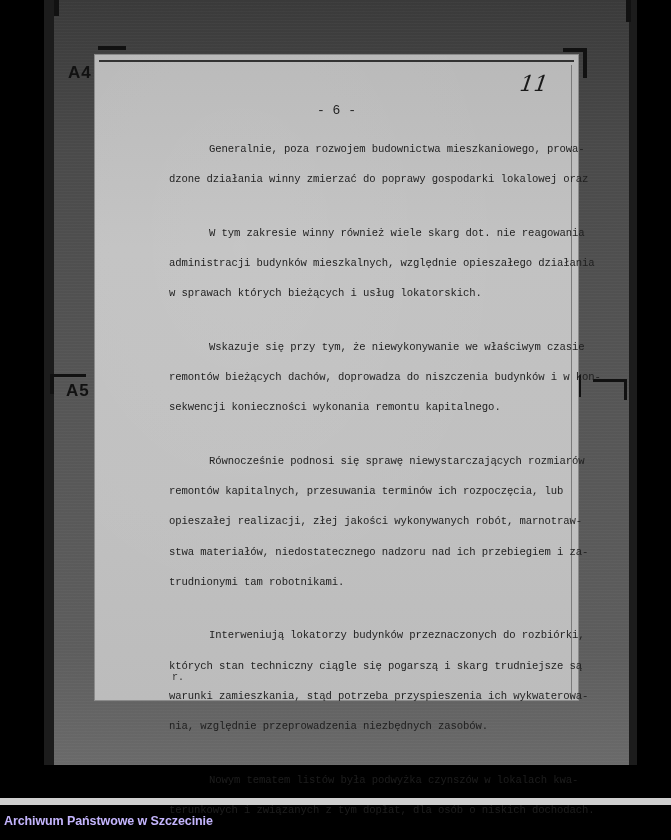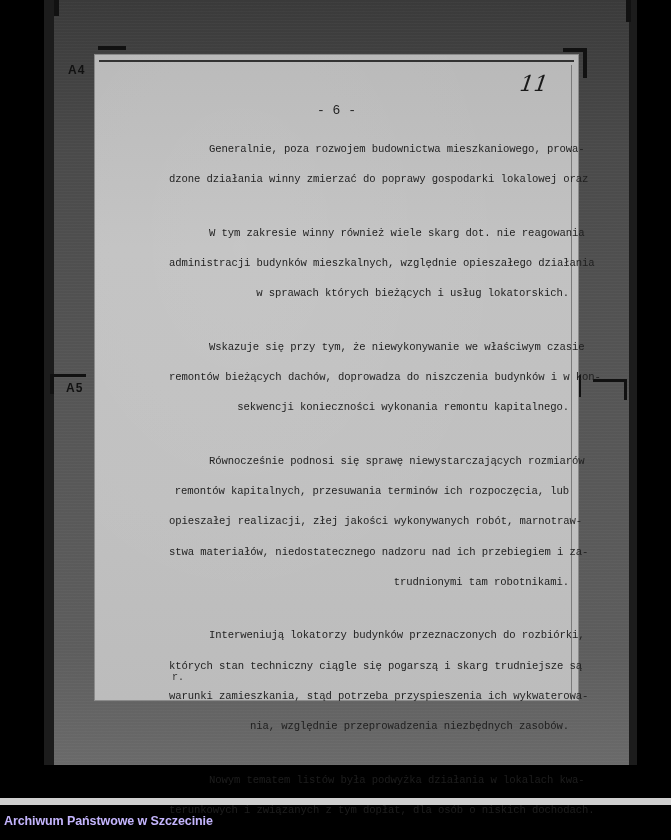--- a/index.html
+++ b/index.html
@@ -12,21 +12,21 @@
     background:
       repeating-linear-gradient(0deg, rgba(255,255,255,0.025) 0 1px, rgba(0,0,0,0) 1px 3px),
       linear-gradient(180deg, #3a3a3a 0%, #4a4a4a 20%, #555 50%, #5d5d5d 85%, #6a6a6a 100%);
     border-radius:2px 2px 6px 6px;
   }
   .film-edge-left { position:absolute; left:0; top:0; width:10px; height:100%; background:#1c1c1c; }
   .film-edge-right { position:absolute; right:0; top:0; width:8px; height:100%; background:#1c1c1c; }
   .top-mark-l { position:absolute; left:54px; top:0; width:5px; height:16px; background:#111; }
   .top-mark-r { position:absolute; left:626px; top:0; width:5px; height:22px; background:#111; }
 
-  .mark { position:absolute; color:#111; font-weight:bold; font-size:12px; letter-spacing:1px; }
+  .mark { position:absolute; color:#111; font-weight:bold; font-size:17px; letter-spacing:1px; }
   .a4 { left:68px; top:63px; }
   .a5 { left:66px; top:381px; }
   .bracket { position:absolute; background:#111; }
 
   .paper {
     position:absolute; left:95px; top:55px; width:483px; height:645px;
     background:
       radial-gradient(ellipse at 30% 30%, rgba(255,255,255,0.06), rgba(0,0,0,0) 60%),
       linear-gradient(180deg, #b9b9b9 0%, #c2c2c2 30%, #c0c0c0 70%, #bcbcbc 100%);
     box-shadow: 0 0 0 1px #8a8a8a;
@@ -40,21 +40,21 @@
   .page-num {
     position:absolute; left:0; right:0; top:48px; text-align:center;
     font-family:"Liberation Mono", monospace; font-size:13px; color:#222;
   }
   .body-text {
     position:absolute; left:74px; top:72px; width:400px;
     font-family:"Liberation Mono", "DejaVu Sans Mono", monospace;
     font-size:10.6px; line-height:15.1px; color:#1e1e1e; letter-spacing:-0.1px;
   }
   .para { margin:0 0 8.4px 0; white-space:pre-line; text-align:left; }
-  .para .ln { display:block; white-space:nowrap;text-align:right; }
+  .para .ln { display:block; white-space:nowrap; }
   .para .ln.first { text-indent:40px; }
   .stray { position:absolute; left:77px; top:617px; font-family:"Liberation Mono", monospace; font-size:10px; color:#333; }
 
   .divider { position:absolute; left:0; top:798px; width:671px; height:7px; background:#cfcfcf; }
   .footer {
     position:absolute; left:4px; top:814px; color:#c4b5fd; font-weight:bold;
     font-size:12.5px; font-family:"Liberation Sans", sans-serif; letter-spacing:-0.1px;
   }
 </style>
 </head>
@@ -107,21 +107,21 @@
       <span class="ln">stwa materiałów, niedostatecznego nadzoru nad ich przebiegiem i za-</span>
       <span class="ln">trudnionymi tam robotnikami.</span>
     </div>
     <div class="para">
       <span class="ln first">Interweniują lokatorzy budynków przeznaczonych do rozbiórki,</span>
       <span class="ln">których stan techniczny ciągle się pogarszą i skarg trudniejsze są</span>
       <span class="ln">warunki zamieszkania, stąd potrzeba przyspieszenia ich wykwaterowa-</span>
       <span class="ln">nia, względnie przeprowadzenia niezbędnych zasobów.</span>
     </div>
     <div class="para">
-      <span class="ln first">Nowym tematem listów była podwyżka działania w lokalach kwa-</span>
+      <span class="ln first">Nowym tematem listów była podwyżka czynszów w lokalach kwa-</span>
       <span class="ln">terunkowych i związanych z tym dopłat, dla osób o niskich dochodach.</span>
       
       
       
     </div>
 
   </div>
   <div class="stray">r.</div>
 </div>
 

